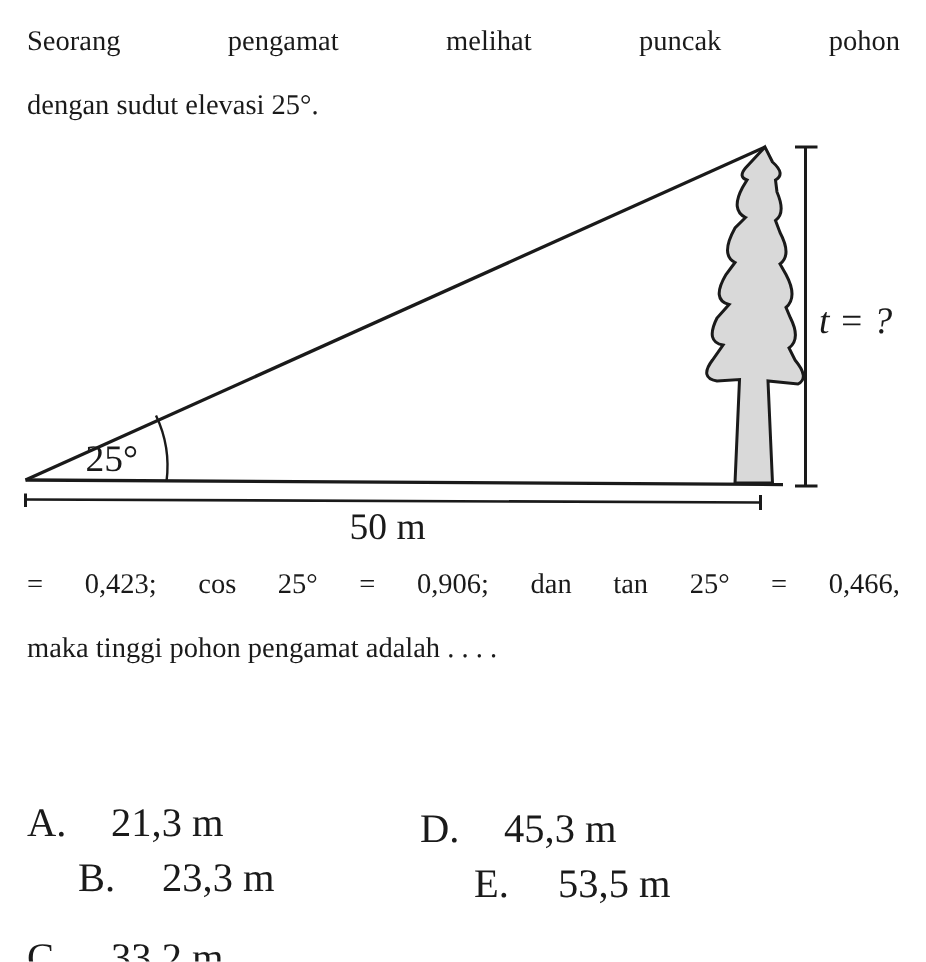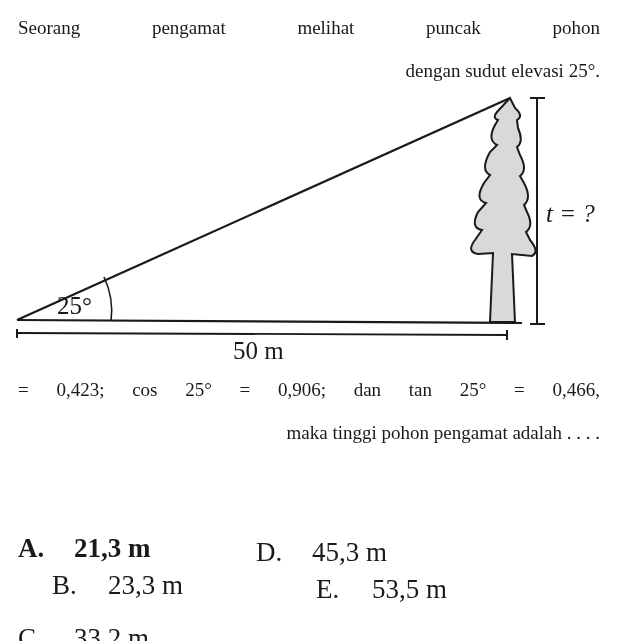--- a/index.html
+++ b/index.html
@@ -1,19 +1,19 @@
 <!DOCTYPE html>
 <html><head>
 <meta charset="utf-8">
 <style>
   html, body { margin: 0; padding: 0; background: #ffffff; }
   body { width: 617px; height: 641px; position: relative; overflow: hidden;
          font-family: "Liberation Serif", "DejaVu Serif", serif; color: #1a1a1a; }
   .para { position: absolute; left: 18px; font-size: 19px; line-height: 43px; letter-spacing: 0px; }
-  .line { display: block; white-space: nowrap; text-align: right; }
+  .line { display: block; white-space: nowrap; }
   .justify { display: block; text-align: justify; text-align-last: justify; width: 582px; white-space: normal; }
   #intro { top: 6px; }
   #question { top: 368px; }
   #figure { position: absolute; left: 0; top: 85px; width: 617px; height: 280px; }
   .opt { position: absolute; font-size: 27px; line-height: 36px; white-space: nowrap; }
   .opt .letter { display: inline-block; width: 56px; }
   .fig-label { font-family: "Liberation Serif", "DejaVu Serif", serif; font-size: 25px; fill: #1a1a1a; }
 </style>
 </head>
 <body>
@@ -62,27 +62,27 @@
     <line x1="530" y1="324" x2="545" y2="324" stroke="#1a1a1a" stroke-width="2"></line>
   </g>
   <text class="fig-label" x="546" y="222" font-style="italic">t = ?</text>
 </svg>
 
 <div id="question" class="para">
   <span class="justify">= 0,423; cos 25° = 0,906; dan tan 25° = 0,466,</span>
   <span class="line">maka tinggi pohon pengamat adalah . . . .</span>
 </div>
 
-<div class="opt" style="left:18px; top:530px;font-weight:bold;">
+<div class="opt" style="left:18px; top:530px;">
   <span class="letter">A.</span><span>21,3 m</span>
 </div>
 <div class="opt" style="left:18px; top:567px;margin-left:34px;">
   <span class="letter">B.</span><span>23,3 m</span>
 </div>
 <div class="opt" style="left:18px; top:620px;">
   <span class="letter">C.</span><span>33,2 m</span>
 </div>
-<div class="opt" style="left:256px; top:534px;">
+<div class="opt" style="left:280px; top:534px;">
   <span class="letter">D.</span><span>45,3 m</span>
 </div>
 <div class="opt" style="left:272px; top:571px;margin-left:44px;">
   <span class="letter">E.</span><span>53,5 m</span>
 </div>
 
 </body></html>

